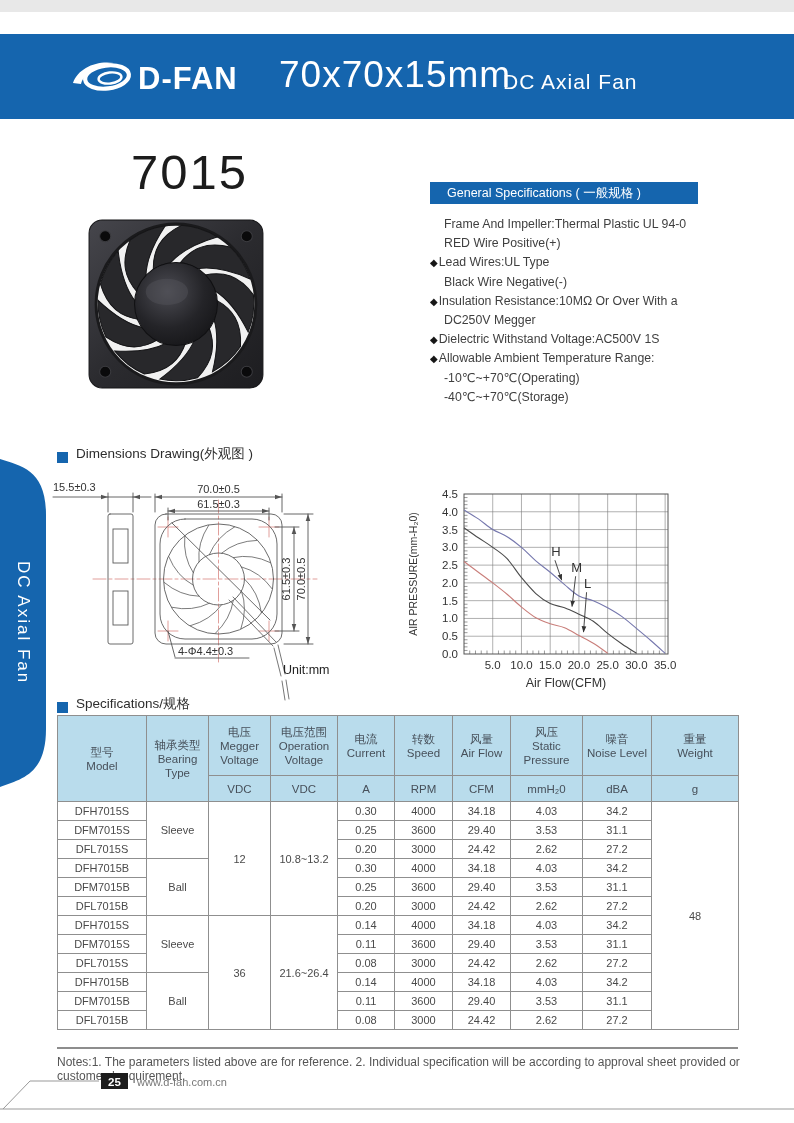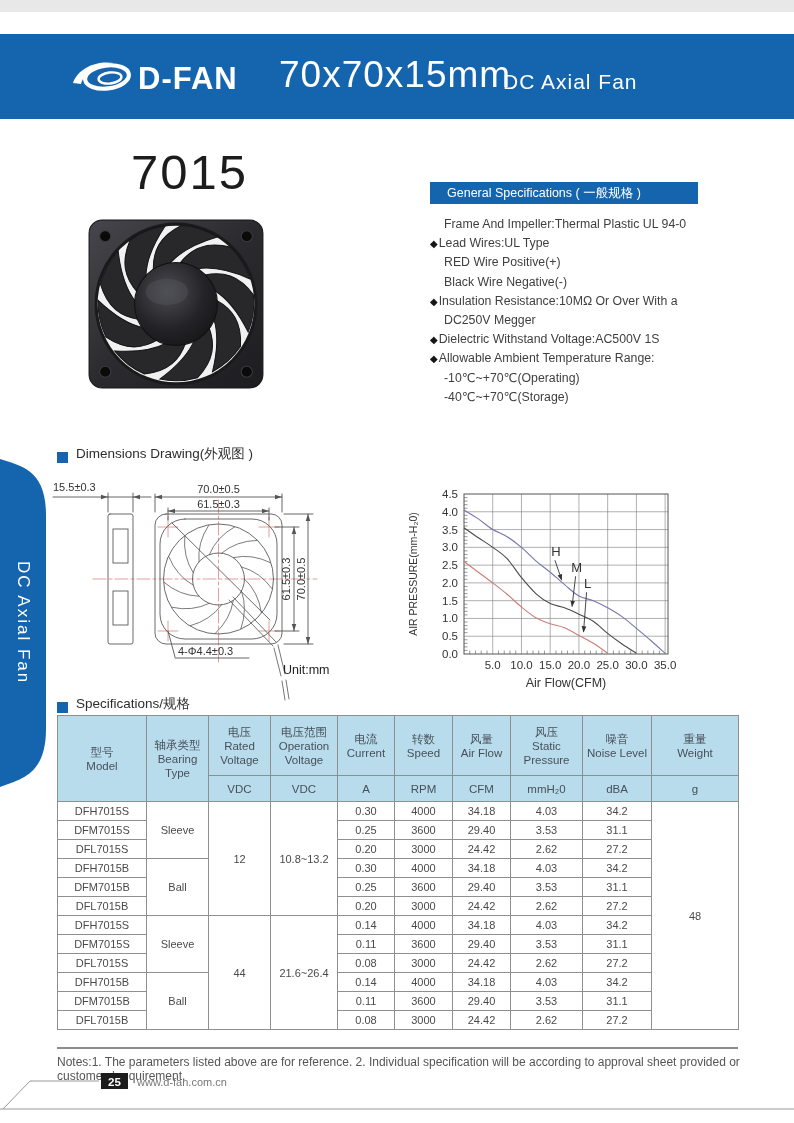--- a/index.html
+++ b/index.html
@@ -117,22 +117,22 @@
     <svg width="46" height="332" viewBox="0 0 46 332">
       <path d="M0,2 C22,9 46,13 46,58 L46,272 C46,317 22,322 0,330 Z" fill="#1565ae"></path>
     </svg>
     <div class="sidebar-label">DC Axial Fan</div>
   </div>
 
   <div class="gs-panel">
     <div class="gs-bar">General Specifications ( 一般规格 )</div>
     <div class="gs-list">
         <div class="gs-line indent">Frame And Impeller:Thermal Plastic UL 94-0</div>
+        <div class="gs-line indent">RED Wire Positive(+)</div>
         <div class="gs-line"><span class="diamond">◆</span>Lead Wires:UL Type</div>
-        <div class="gs-line indent">RED Wire Positive(+)</div>
         <div class="gs-line indent">Black Wire Negative(-)</div>
         <div class="gs-line"><span class="diamond">◆</span>Insulation Resistance:10MΩ Or Over With a</div>
         <div class="gs-line indent">DC250V Megger</div>
         <div class="gs-line"><span class="diamond">◆</span>Dielectric Withstand Voltage:AC500V 1S</div>
         <div class="gs-line"><span class="diamond">◆</span>Allowable Ambient Temperature Range:</div>
         <div class="gs-line indent">-10℃~+70℃(Operating)</div>
         <div class="gs-line indent">-40℃~+70℃(Storage)</div>
       </div>
   </div>
 
@@ -356,21 +356,21 @@
           <th rowspan="2">
             <div>型号</div>
             <div>Model</div>
           </th>
           <th rowspan="2">
             <div>轴承类型</div>
             <div>Bearing Type</div>
           </th>
           <th>
             <div>电压</div>
-            <div>Rated Voltage</div>
+            <div>Megger Voltage</div>
           </th>
           <th>
             <div>电压范围</div>
             <div>Operation Voltage</div>
           </th>
           <th>
             <div>电流</div>
             <div>Current</div>
           </th>
           <th>
@@ -455,21 +455,21 @@
           <td>DFL7015B</td>
           <td>0.20</td>
           <td>3000</td>
           <td>24.42</td>
           <td>2.62</td>
           <td>27.2</td>
         </tr>
         <tr>
           <td>DFH7015S</td>
           <td rowspan="3">Sleeve</td>
-          <td rowspan="6">44</td>
+          <td rowspan="6">36</td>
           <td rowspan="6">21.6~26.4</td>
           <td>0.14</td>
           <td>4000</td>
           <td>34.18</td>
           <td>4.03</td>
           <td>34.2</td>
         </tr>
         <tr>
           <td>DFM7015S</td>
           <td>0.11</td>

